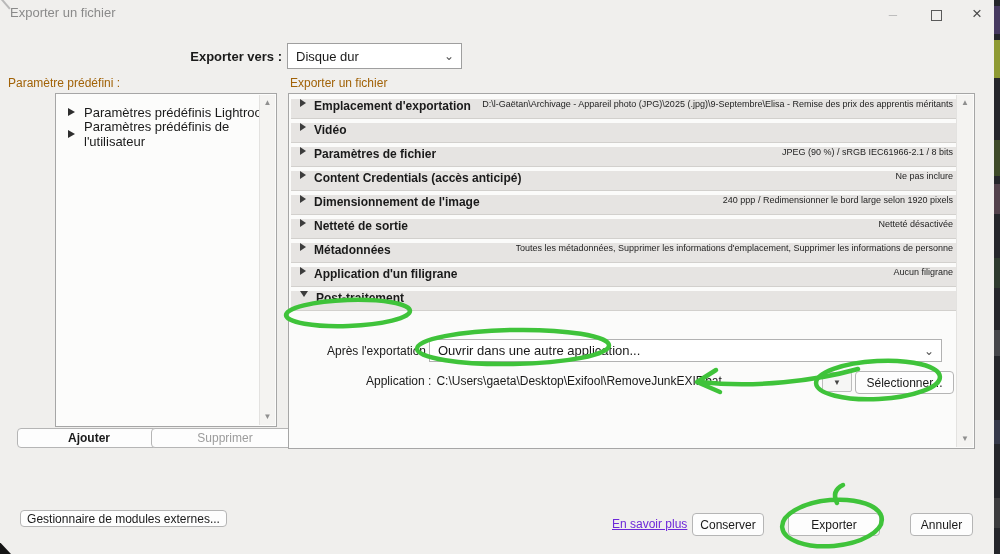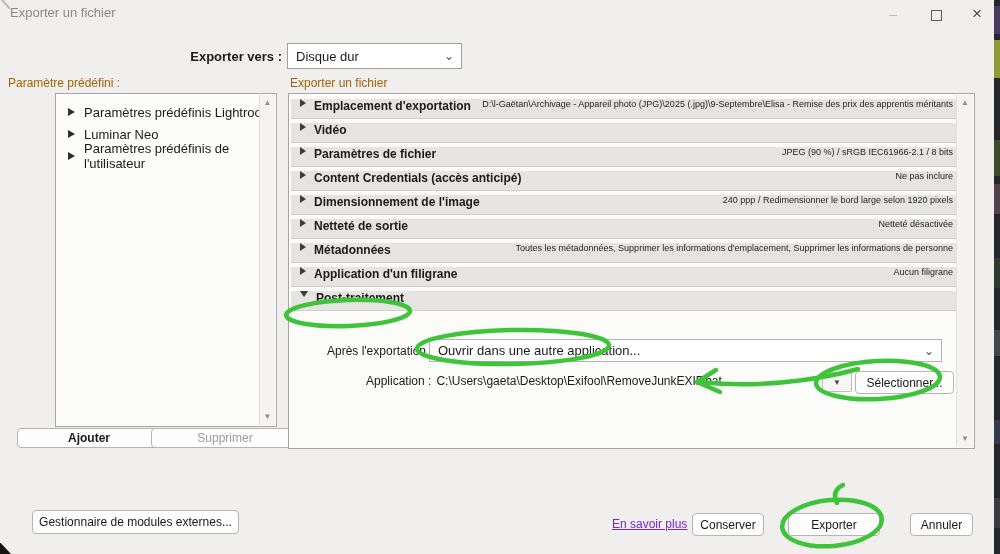--- a/index.html
+++ b/index.html
@@ -84,24 +84,20 @@
 <div class="abs panel-label" style="left:290px;top:76px;">Exporter un fichier</div>
 
 <div class="abs listbox">
   <div class="tree" id="preset-tree">
       <div class="tree-item">
         <span class="tri-right"></span>
         <span>Paramètres prédéfinis Lightroom</span>
       </div>
       <div class="tree-item">
         <span class="tri-right"></span>
-        <span>Luminar Neo</span>
-      </div>
-      <div class="tree-item">
-        <span class="tri-right"></span>
         <span>Paramètres prédéfinis de l'utilisateur</span>
       </div>
     </div>
   <div class="vscroll" style="right:1px;top:1px;bottom:1px;width:15px;">
     <div class="up">▲</div>
     <div class="down">▼</div>
   </div>
 </div>
 <div class="btn" style="left:17px;top:428px;width:144px;height:20px;font-weight:bold;">Ajouter</div>
 <div class="btn disabled" style="left:151px;top:428px;width:148px;height:20px;">Supprimer</div>
@@ -168,21 +164,21 @@
       <span>▼</span>
     </div>
   <div class="btn" style="left:566px;top:277px;width:99px;height:23px;">Sélectionner...</div>
 
   <div class="vscroll" style="right:1px;top:1px;bottom:1px;width:16px;">
     <div class="up">▲</div>
     <div class="down">▼</div>
   </div>
 </div>
 
-<div class="btn" style="left:32px;top:510px;width:207px;height:24px;">Gestionnaire de modules externes...</div>
+<div class="btn" style="left:20px;top:510px;width:207px;height:17px;">Gestionnaire de modules externes...</div>
 <div class="abs link" style="left: 612px; top: 517px; color: #6d28d9; text-decoration: underline;">En savoir plus</div>
 <div class="btn" style="left:692px;top:513px;width:72px;height:23px;">Conserver</div>
 <div class="btn" style="left:788px;top:513px;width:92px;height:23px;">Exporter</div>
 <div class="btn" style="left:910px;top:513px;width:63px;height:23px;">Annuler</div>
 
 <div class="abs filmstrip">
   <div style="top:6px;height:28px;background:#473a60;"></div>
   <div style="top:40px;height:38px;background:#8e9a33;"></div>
   <div style="top:140px;height:36px;background:#3e4a28;"></div>
   <div style="top:184px;height:30px;background:#53424c;"></div>

